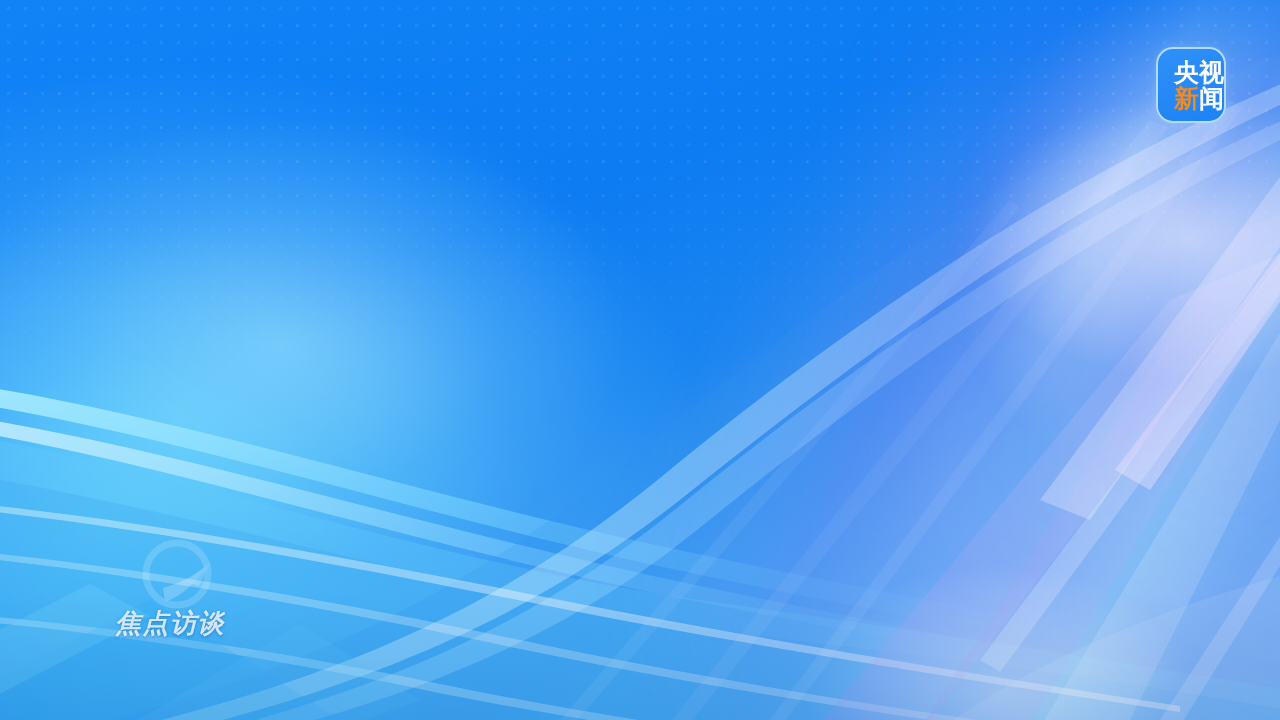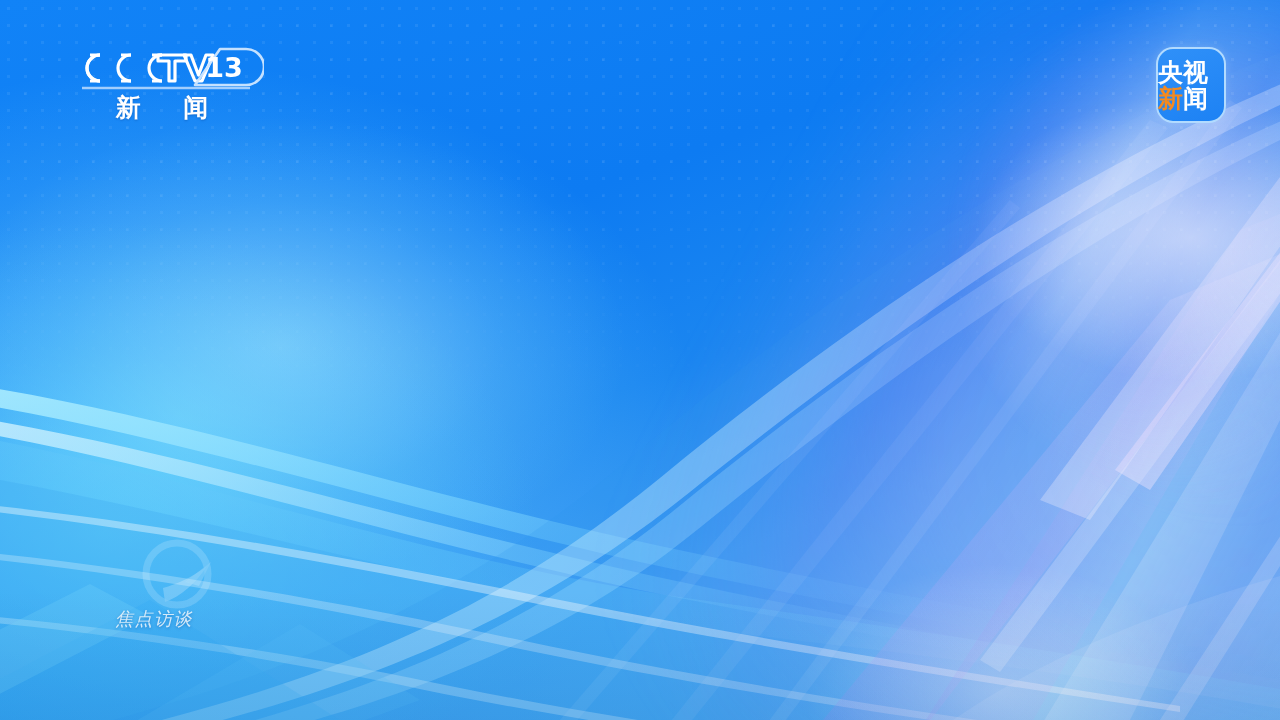--- a/index.html
+++ b/index.html
@@ -132,21 +132,21 @@
     right: 54px;
     top: 47px;
     width: 70px;
     height: 76px;
     border-radius: 17px;
     background: linear-gradient(160deg, #2f90f8 0%, #1d82f4 100%);
     border: 2.5px solid rgba(190,226,255,0.92);
     box-sizing: border-box;
     display: flex;
     flex-direction: column;
-    align-items: flex-start;
+    align-items: flex-end;
     justify-content: center;
     gap: 1px;
     box-shadow: 0 0 10px rgba(255,255,255,0.16);
   }
   .badge-row {
     display: flex;
     line-height: 1;
     font-size: 25px;
     font-weight: 700;
     font-family: "DejaVu Sans", "Liberation Sans", sans-serif;
@@ -197,22 +197,22 @@
     height: 78px;
     opacity: 0.30;
   }
   #watermark-mark svg { display: block; }
   #watermark-text {
     position: absolute;
     left: 0;
     top: 72px;
     width: 165px;
     color: rgba(255,255,255,0.78);
-    font-size: 18px;
-    font-weight: 400;
+    font-size: 26px;
+    font-weight: 700;
     letter-spacing: 1.5px;
     line-height: 1;
     font-family: "DejaVu Sans", "Liberation Sans", sans-serif;
     text-shadow: 0 1px 3px rgba(0,60,150,0.40);
     font-style: italic;
   }
 </style>
 </head>
 <body>
 
@@ -294,50 +294,20 @@
       <path d="M 1340,560 C 1180,600 1020,660 900,760 L 1340,760 Z" fill="#ffffff" opacity="0.10"></path>
     </svg>
   </div>
 
   <div class="bg-layer" id="bg-purple"></div>
   <div class="bg-layer" id="bg-purple2"></div>
   <div class="bg-layer" id="bg-sheen"></div>
   <div class="bg-layer" id="bg-dots"></div>
   <div class="bg-layer" id="bg-vignette"></div>
 
-  <div id="cctv-logo">
-    <div id="cctv-wordmark">
-      <svg width="190" height="48" viewBox="0 0 190 48" xmlns="http://www.w3.org/2000/svg">
-        <g fill="none" stroke="#ffffff" stroke-width="3.2">
-
-          <path d="M 26,11 A 12.5,12.5 0 1 0 26,37"></path>
-          <path d="M 26,11 A 12.5,12.5 0 1 0 26,37" transform="translate(0,0)"></path>
-
-          <path d="M 16,11 L 26,11 M 16,37 L 26,37"></path>
-
-          <path d="M 57,11 A 12.5,12.5 0 1 0 57,37"></path>
-          <path d="M 47,11 L 57,11 M 47,37 L 57,37"></path>
-
-          <path d="M 88,11 A 12.5,12.5 0 1 0 88,37"></path>
-          <path d="M 78,11 L 88,11 M 78,37 L 88,37"></path>
-        </g>
-
-        <g fill="none" stroke="#ffffff" stroke-width="3.2" stroke-linejoin="round">
-          <path d="M 84,11 L 112,11 L 112,17 L 101,17 L 101,37 L 95,37 L 95,17 L 84,17 Z"></path>
-          <path d="M 110,11 L 117,11 L 124.5,31 L 132,11 L 139,11 L 128,37 L 121,37 Z"></path>
-        </g>
-
-        <path d="M 121,41 L 146,5 L 172,5 A 18,18 0 0 1 172,41 Z" fill="none" stroke="#cfe6ff" stroke-width="2.6" stroke-linejoin="round" opacity="0.95"></path>
-        <text x="150" y="33" font-family="DejaVu Sans, Liberation Sans, sans-serif" font-size="27" font-weight="700" fill="#ffffff" text-anchor="middle">13</text>
-
-        <path d="M 8,44 L 176,44" stroke="#bcdcff" stroke-width="2.4" opacity="0.85"></path>
-      </svg>
-    </div>
-    <div id="cctv-sub">新 闻</div>
-  </div>
 
   <div id="cctv-news-badge">
     <div class="badge-row">
       <span class="badge-char badge-white">央视</span>
     </div>
     <div class="badge-row">
       <span class="badge-char badge-orange">新</span>
       <span class="badge-char badge-white">闻</span>
     </div>
   </div>

